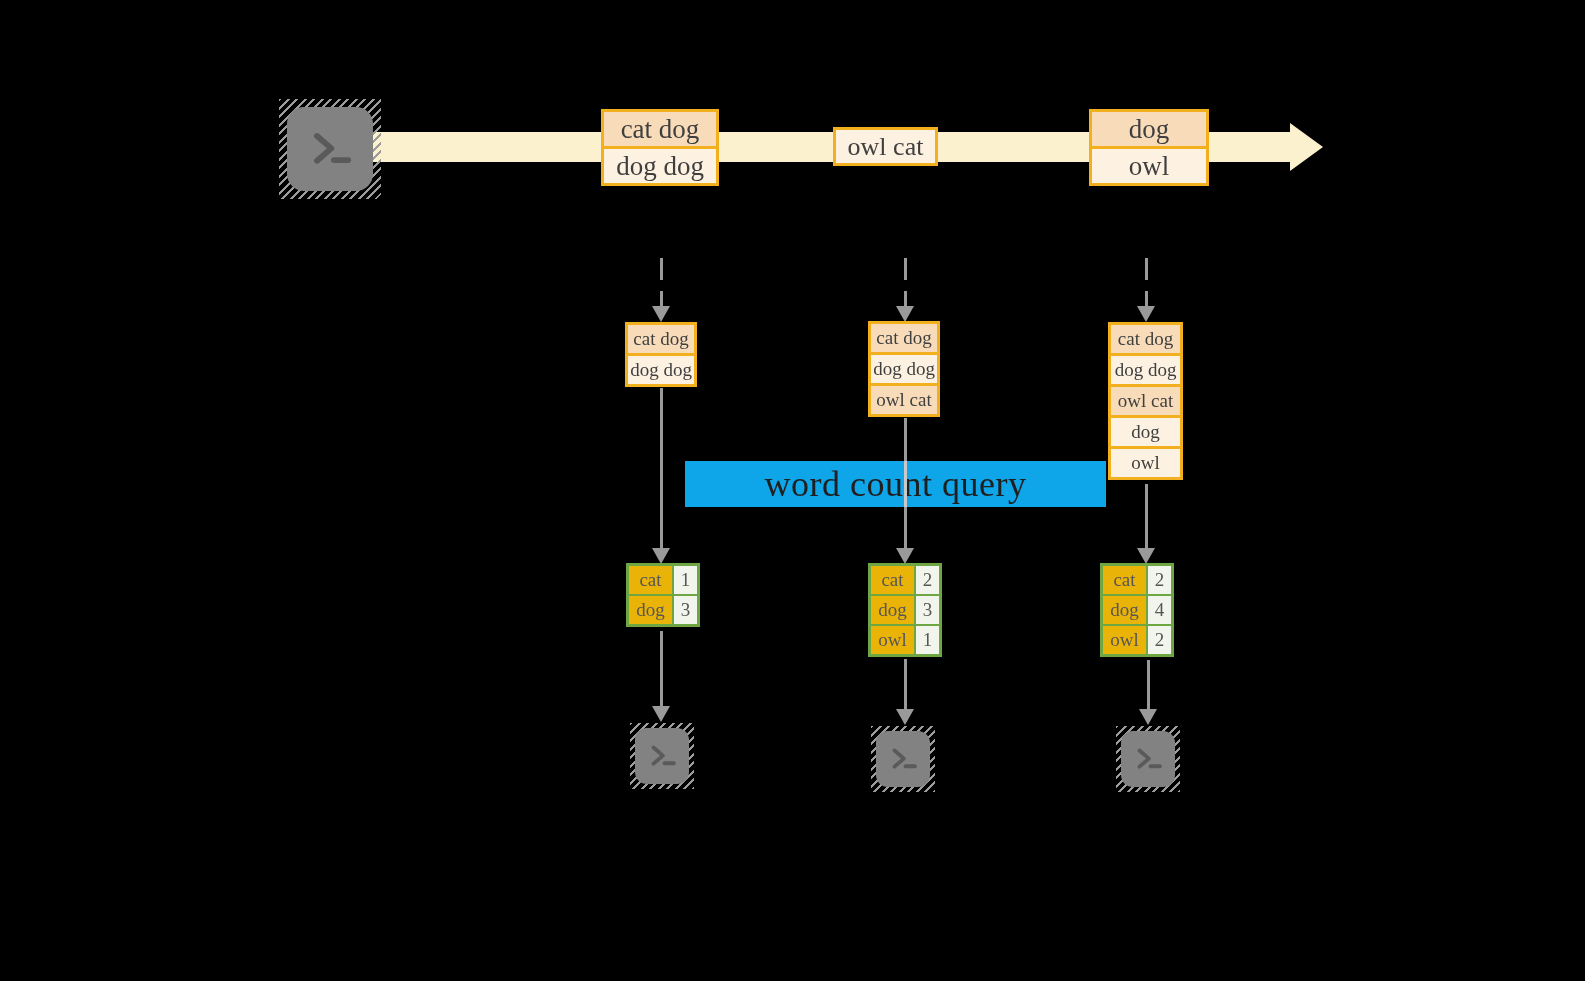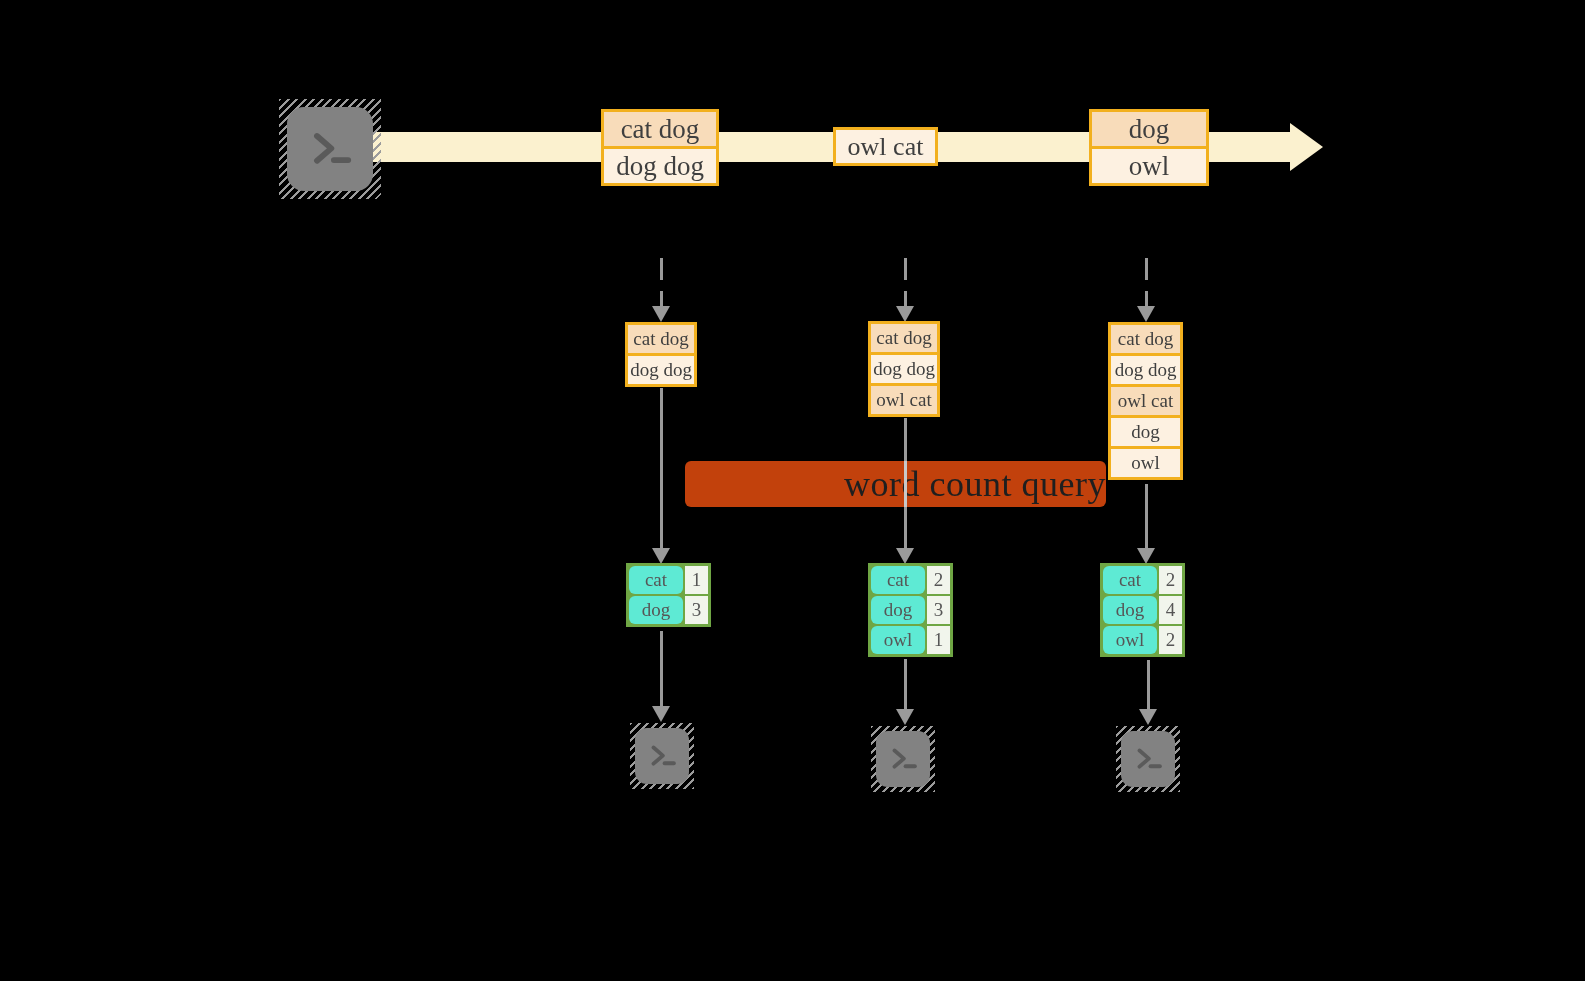--- a/index.html
+++ b/index.html
@@ -24,30 +24,30 @@
   .ocell.small{height:28px;font-size:19px;}
   
   .vline{position:absolute;width:3px;background:#9a9a9a;z-index:1;}
   .vdash{position:absolute;width:3px;z-index:1;
     background:repeating-linear-gradient(180deg,#9a9a9a 0 22px,transparent 22px 33px);}
   .ahead{position:absolute;width:0;height:0;z-index:1;
     border-left:9px solid transparent;border-right:9px solid transparent;
     border-top:16px solid #9a9a9a;}
   .overlayline{position:absolute;width:3px;background:#c9c9c9;z-index:3;}
   
-  .band{position:absolute;background:#c2410c;z-index:2;
-    display:flex;align-items:center;justify-content:flex-end;border-radius:6px;}
+  .band{position:absolute;background:#0ea5e9;z-index:2;
+    display:flex;align-items:center;justify-content:center;}
   .band-label{font-size:36px;font-weight:300;color:#1f1f1f;letter-spacing:.5px;}
   
   .gtable{position:absolute;border:3px solid #6fa644;background:#6fa644;
     display:flex;flex-direction:column;gap:2px;z-index:4;}
   .grow{display:flex;gap:2px;}
   .gcell{height:28px;display:flex;align-items:center;justify-content:center;
     font-size:19px;color:#565656;}
-  .gword{width:54px;background:#5eead4;border-radius:6px;}
+  .gword{width:43px;background:#eab308;}
   .gcount{width:23px;background:#f1f5ec;}
   
   .terminal{position:absolute;z-index:4;
     background:repeating-linear-gradient(135deg,#9c9c9c 0 2px,transparent 2px 6px);}
   .term-inner{position:absolute;background:#828282;
     display:flex;align-items:center;justify-content:center;}
   .terminal.src .term-inner{left:8px;top:8px;right:8px;bottom:8px;border-radius:17px;}
   .terminal.snk .term-inner{left:5px;top:5px;right:5px;bottom:5px;border-radius:12px;}
   .term-inner svg{display:block;}
 </style>

